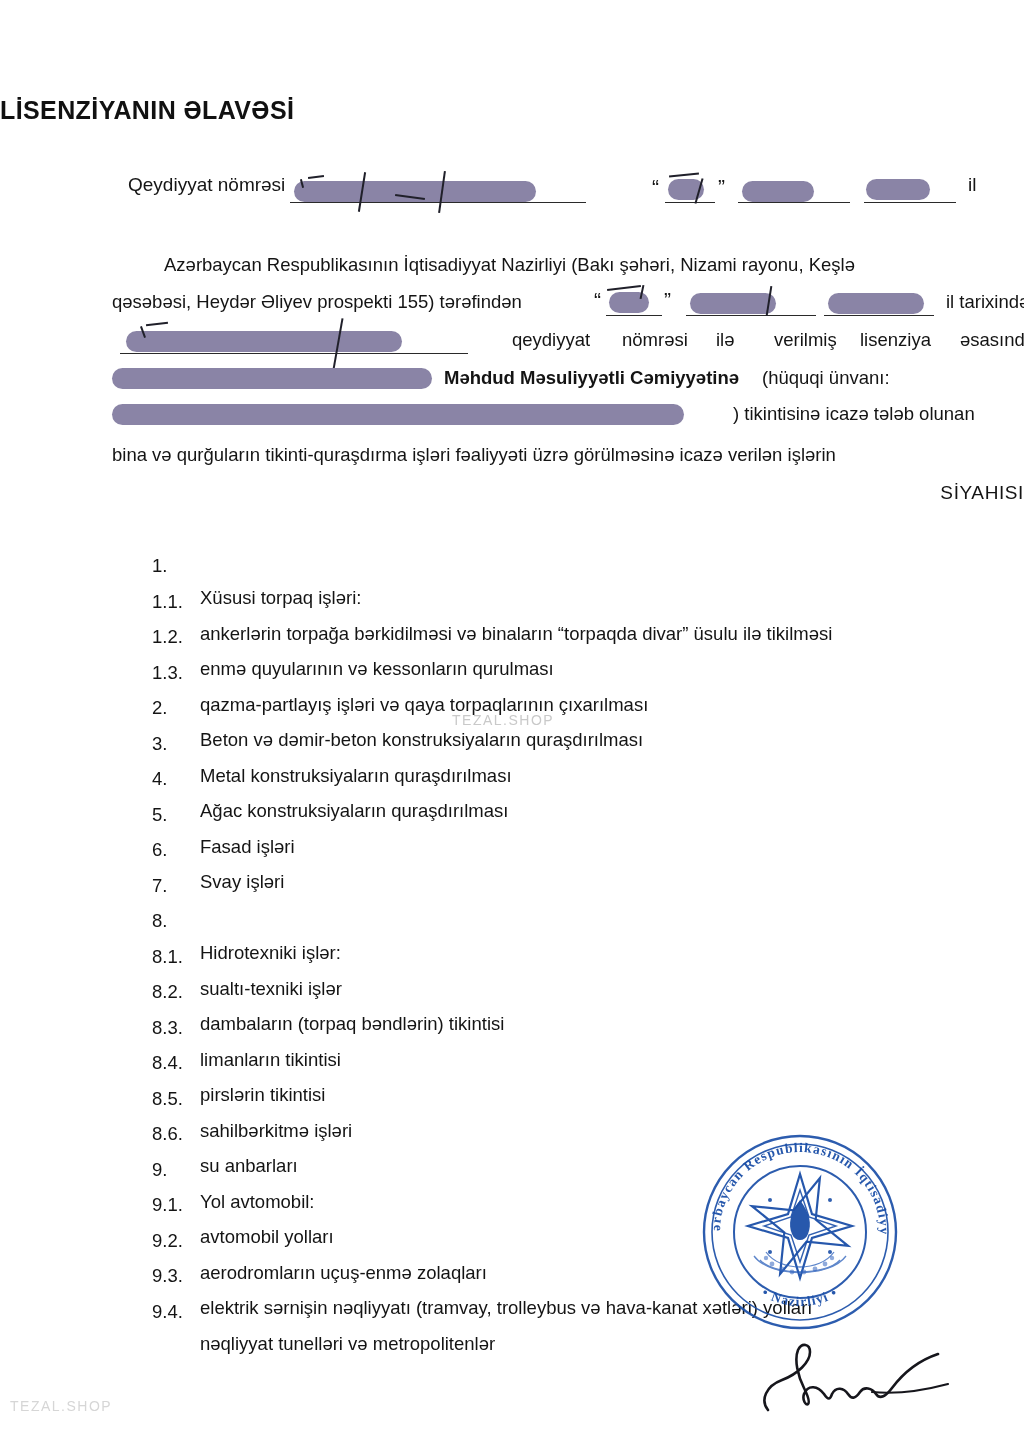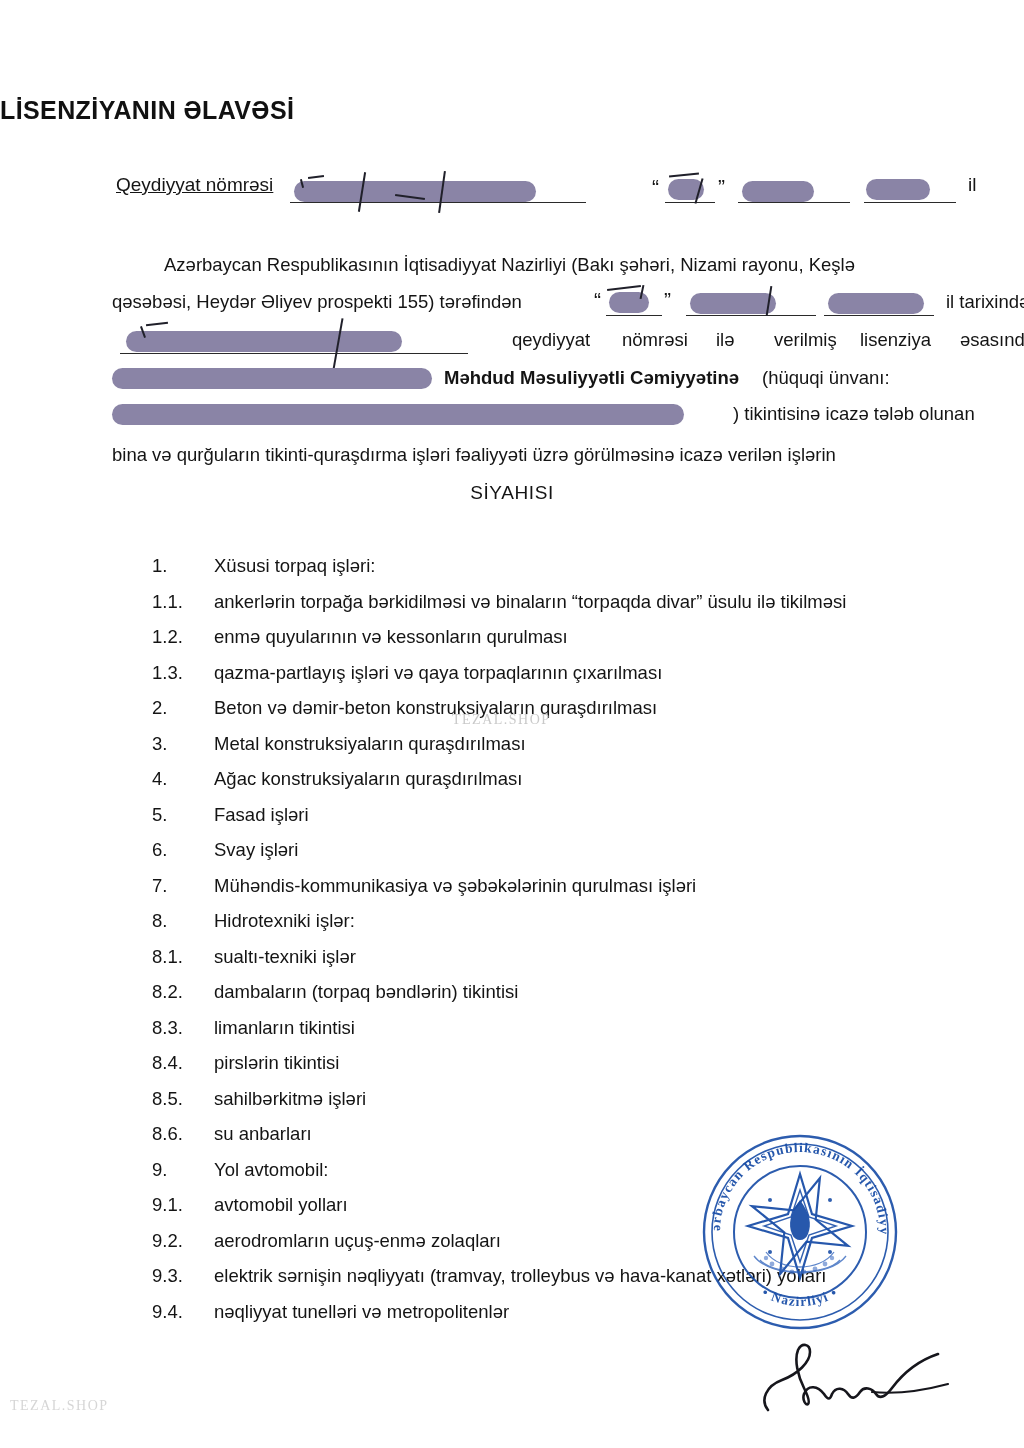--- a/index.html
+++ b/index.html
@@ -35,26 +35,25 @@
   
   .reg-line {
     position: absolute;
     top: 172px;
     left: 112px;
     width: 840px;
     height: 34px;
   }
   .reg-label {
     position: absolute;
-    left: 4px;
+    left: 16px;
     top: 2px;
     font-size: 19px;
     color: #151515;
     white-space: nowrap;
-    text-decoration: underline;
   }
   .rule {
     position: absolute;
     border-bottom: 1.6px solid #2a2a2a;
     height: 0;
   }
   .redact {
     position: absolute;
     background: #8a84a6;
     border-radius: 11px;
@@ -105,21 +104,21 @@
     top: 7px;
     white-space: nowrap;
   }
 
   
   .list-heading {
     position: absolute;
     top: 482px;
     left: 0;
     width: 1024px;
-    text-align: center;
+    text-align: right;
     font-size: 19px;
     letter-spacing: 0.6px;
     color: #141414;
   }
 
   
   .list {
     position: absolute;
     top: 555px;
     left: 152px;
@@ -133,30 +132,31 @@
     white-space: nowrap;
   }
   .list-item .num {
     position: absolute;
     left: 0;
     width: 52px;
     text-align: left;
   }
   .list-item .txt {
     position: absolute;
-    left: 62px;
+    left: 48px;
+    margin-top: 32px;
   }
 
   
   .watermark {
     position: absolute;
     font-size: 14px;
     letter-spacing: 1.5px;
     color: #c9c9c9;
-    font-family: Liberation Serif, serif;
+    font-family: Liberation Sans, sans-serif;
     user-select: none;
     pointer-events: none;
   }
   .wm-center { top: 712px; left: 452px; }
   .wm-bottom { top: 1398px; left: 10px; color: #d6d6d6; }
 
   
   .seal {
     position: absolute;
     left: 694px;
@@ -301,21 +301,20 @@
       <div class="list-item">
         <span class="num">5.</span>
         <span class="txt">Fasad işləri</span>
       </div>
       <div class="list-item">
         <span class="num">6.</span>
         <span class="txt">Svay işləri</span>
       </div>
       <div class="list-item">
         <span class="num">7.</span>
-        <span class="txt">Mühəndis-kommunikasiya və şəbəkələrinin qurulması işləri</span>
       </div>
       <div class="list-item">
         <span class="num">8.</span>
         <span class="txt">Hidrotexniki işlər:</span>
       </div>
       <div class="list-item">
         <span class="num">8.1.</span>
         <span class="txt">sualtı-texniki işlər</span>
       </div>
       <div class="list-item">

